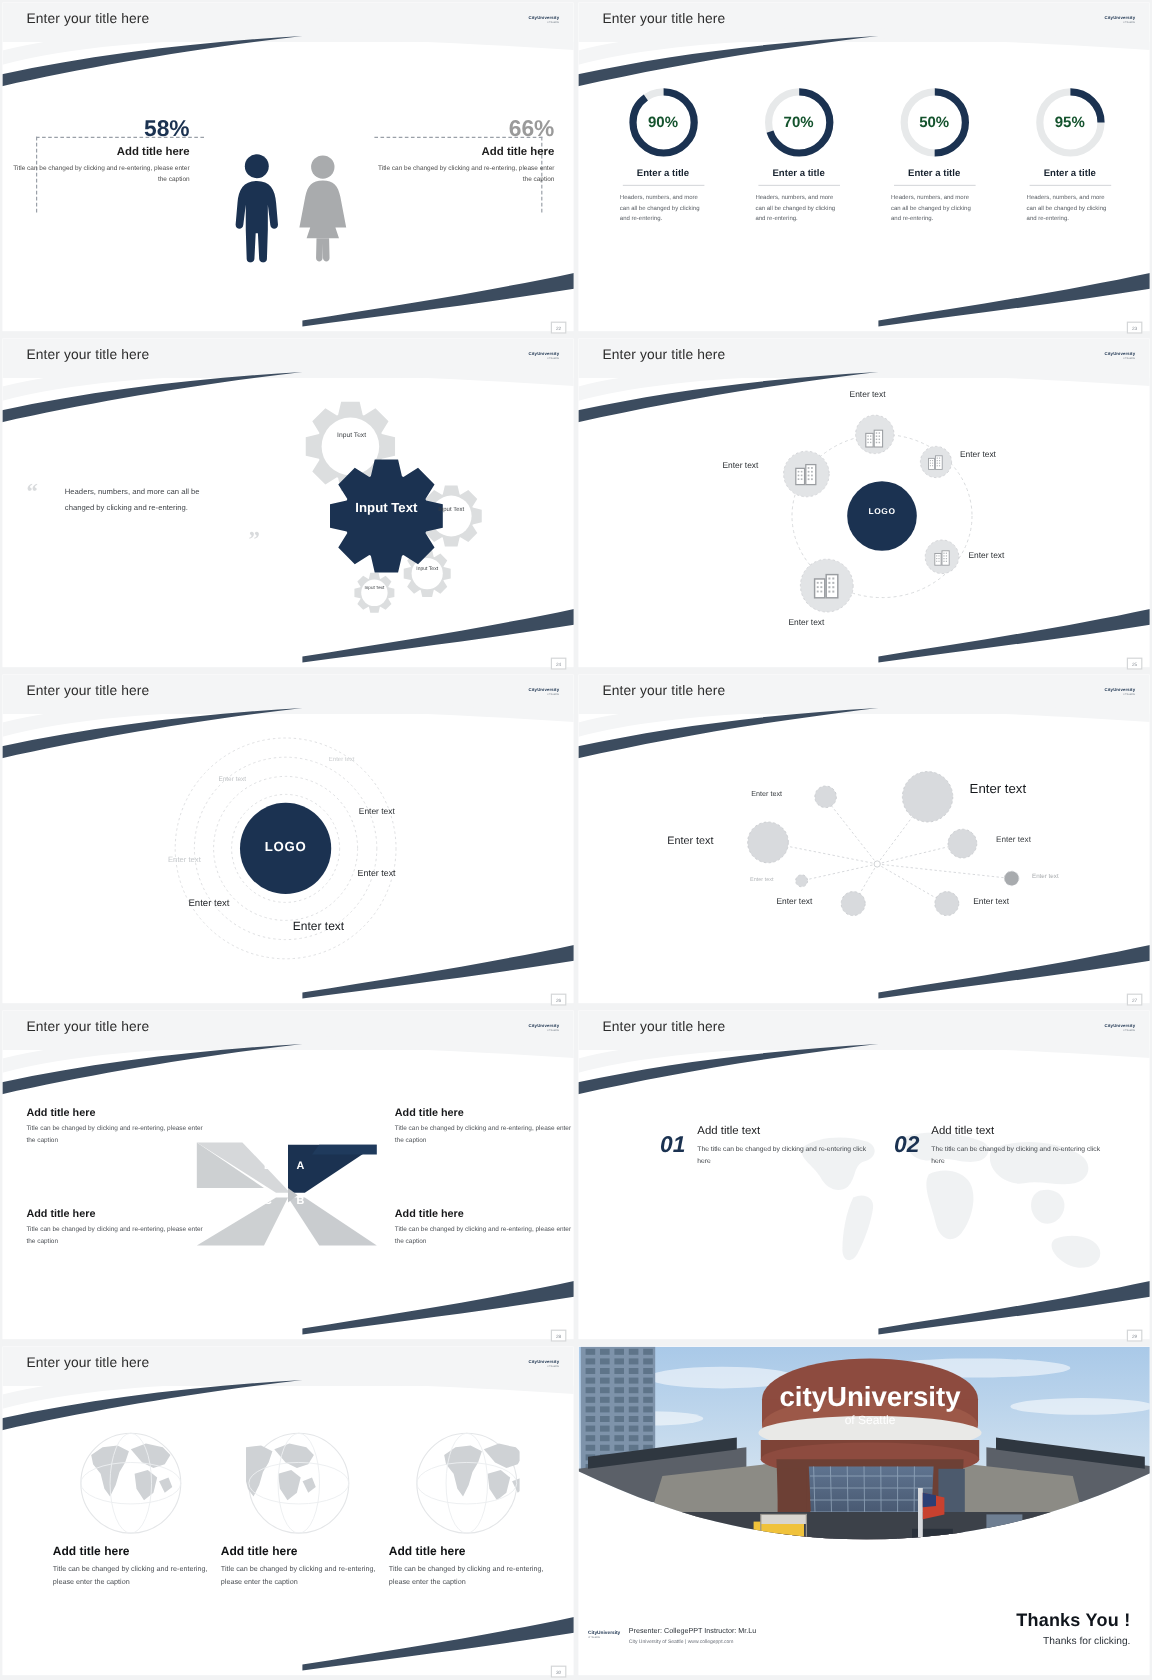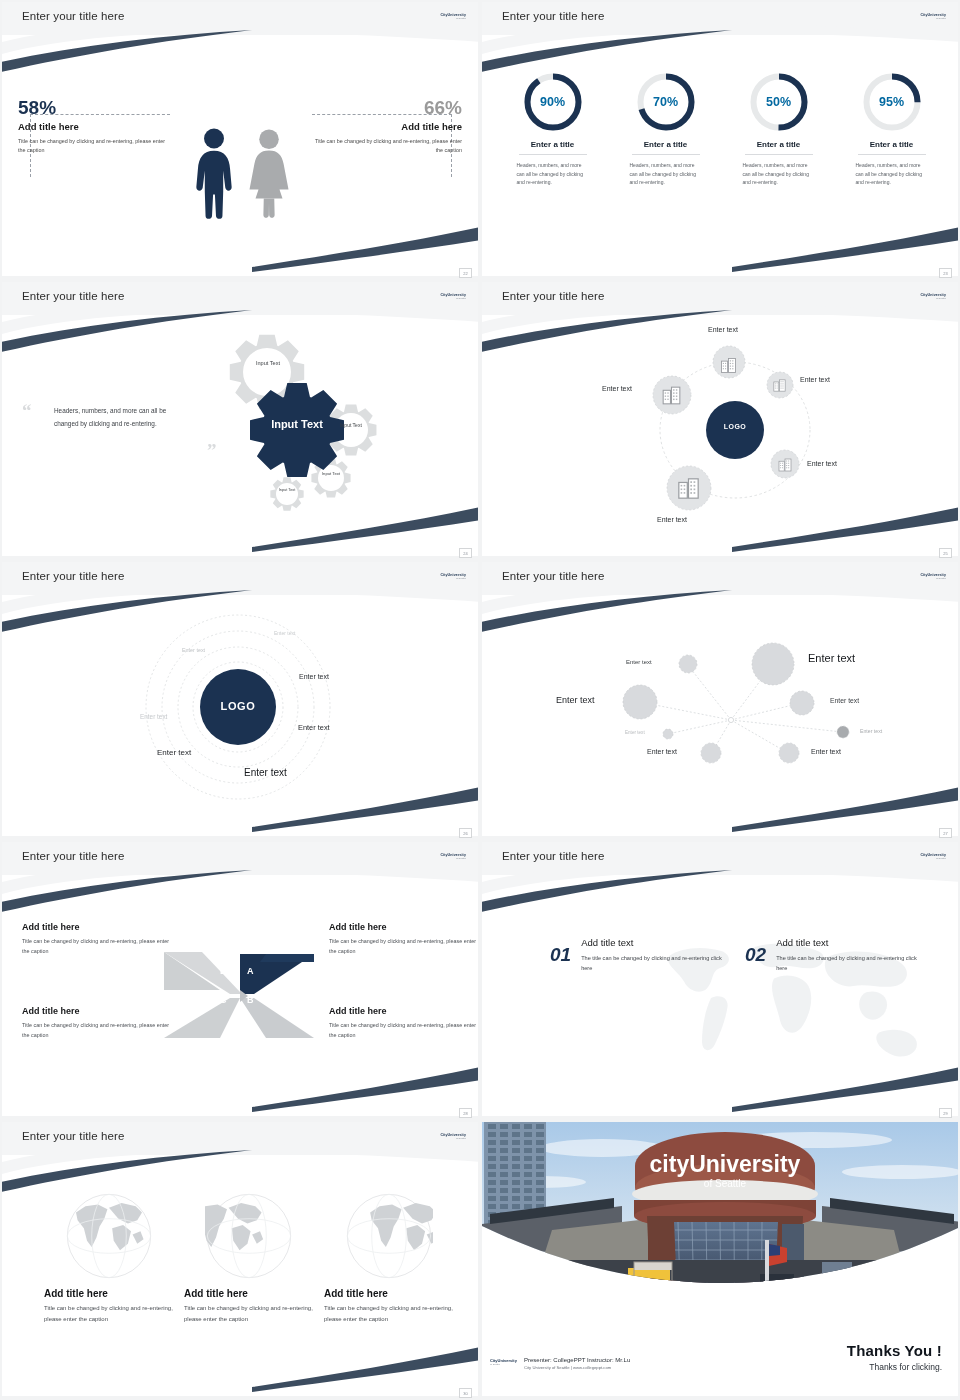--- a/index.html
+++ b/index.html
@@ -60,46 +60,46 @@
     width:13px; height:10px;
     border:1px solid #d4d6d8;
     background:#fff; z-index:8;
     font-size:4px; color:#8b9199;
     display:flex; align-items:center; justify-content:center;
   }
   .body{ position:absolute; inset:0; z-index:5; }
 
   
   .s1-col{ position:absolute; top:95px; width:150px; }
-  .s1-left{ left:16px; }
+  .s1-left{ left:6px; text-align:right; }
   .s1-right{ left:310px; text-align:right; }
   .s1-pct{ font-size:19px; font-weight:700; line-height:22px; }
   .s1-pct.navy{ color:#1b3251; }
   .s1-pct.grey{ color:#9a9a9a; }
   .s1-sub{ font-size:9.5px; font-weight:700; color:#1c1c1c; margin-top:2px; }
   .s1-desc{ font-size:5.4px; color:#4b4b4b; line-height:9px; margin-top:5px; }
   .s1-bracket{ position:absolute; top:112px; width:140px; height:63px; border-top:1px dashed #9aa0a8; border-left:0; border-right:0; border-bottom:0; }
   .s1-bracket.l{ left:28px; border-left:1px dashed #9aa0a8;}
   .s1-bracket.r{ left:310px; border-right:1px dashed #9aa0a8;}
   .s1-figs{ position:absolute; left:170px; top:72px; width:140px; height:145px; }
 
   
   .s2-grid{ position:absolute; left:14px; top:70px; width:452px; display:flex; }
   .s2-item{ width:113px; display:flex; flex-direction:column; align-items:center; }
   .s2-ring{ position:relative; width:60px; height:60px; }
   .s2-ringtxt{ position:absolute; inset:0; display:flex; align-items:center; justify-content:center;
-    font-size:12.5px; font-weight:700; color:#0369a1; }
+    font-size:12.5px; font-weight:700; color:#14532d; }
   .s2-title{ font-size:8px; font-weight:700; color:#16212e; margin-top:8px; }
   .s2-rule{ width:68px; height:1px; background:#d9dbde; margin-top:5px; }
   .s2-desc{ font-size:5px; color:#5a5f65; line-height:8.5px; margin-top:6px; width:72px; text-align:left; }
 
   
   .s3-quote{ position:absolute; left:52px; top:122px; width:130px; font-size:6.4px; color:#3f4348; line-height:13px; }
   .qmark{ position:absolute; font-size:19px; color:#d9dbdd; font-weight:700; font-family:"Liberation Serif", serif; }
-  .s3-gears{ position:absolute; left:203px; top:48px; width:210px; height:190px; }
+  .s3-gears{ position:absolute; left:228px; top:48px; width:210px; height:190px; }
 
   
   .s4{ position:absolute; inset:0; }
   .hublabel{ position:absolute; font-size:7px; color:#2b2f33; white-space:nowrap; }
 
   
   .s5lbl{ position:absolute; white-space:nowrap; }
 
   
   .s6lbl{ position:absolute; white-space:nowrap; }

